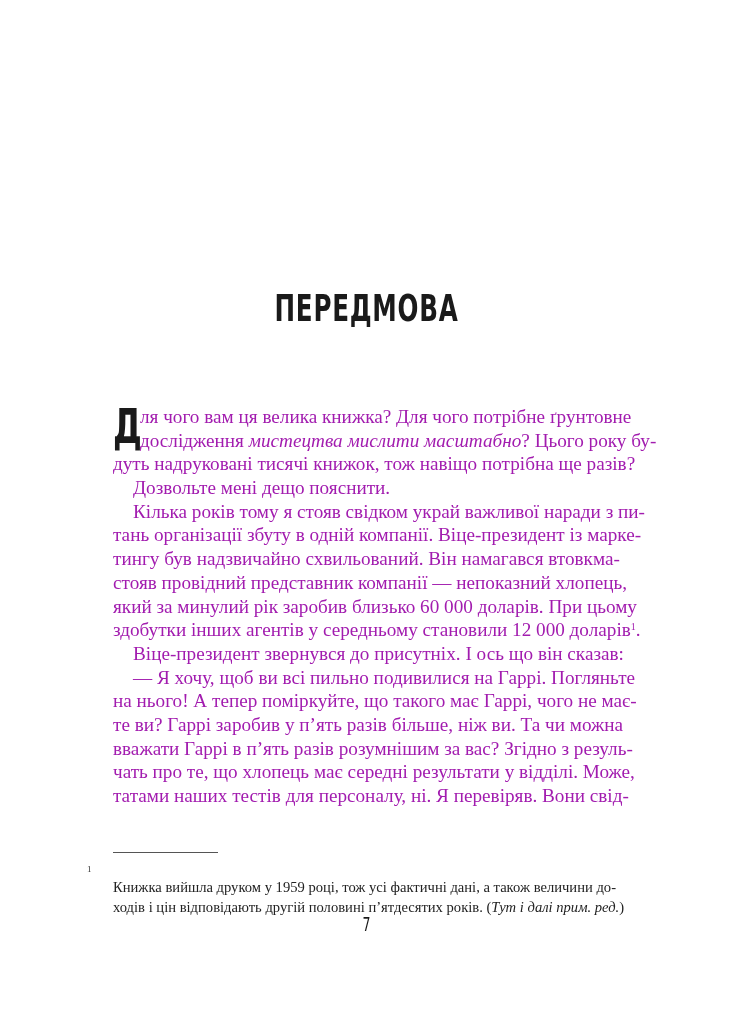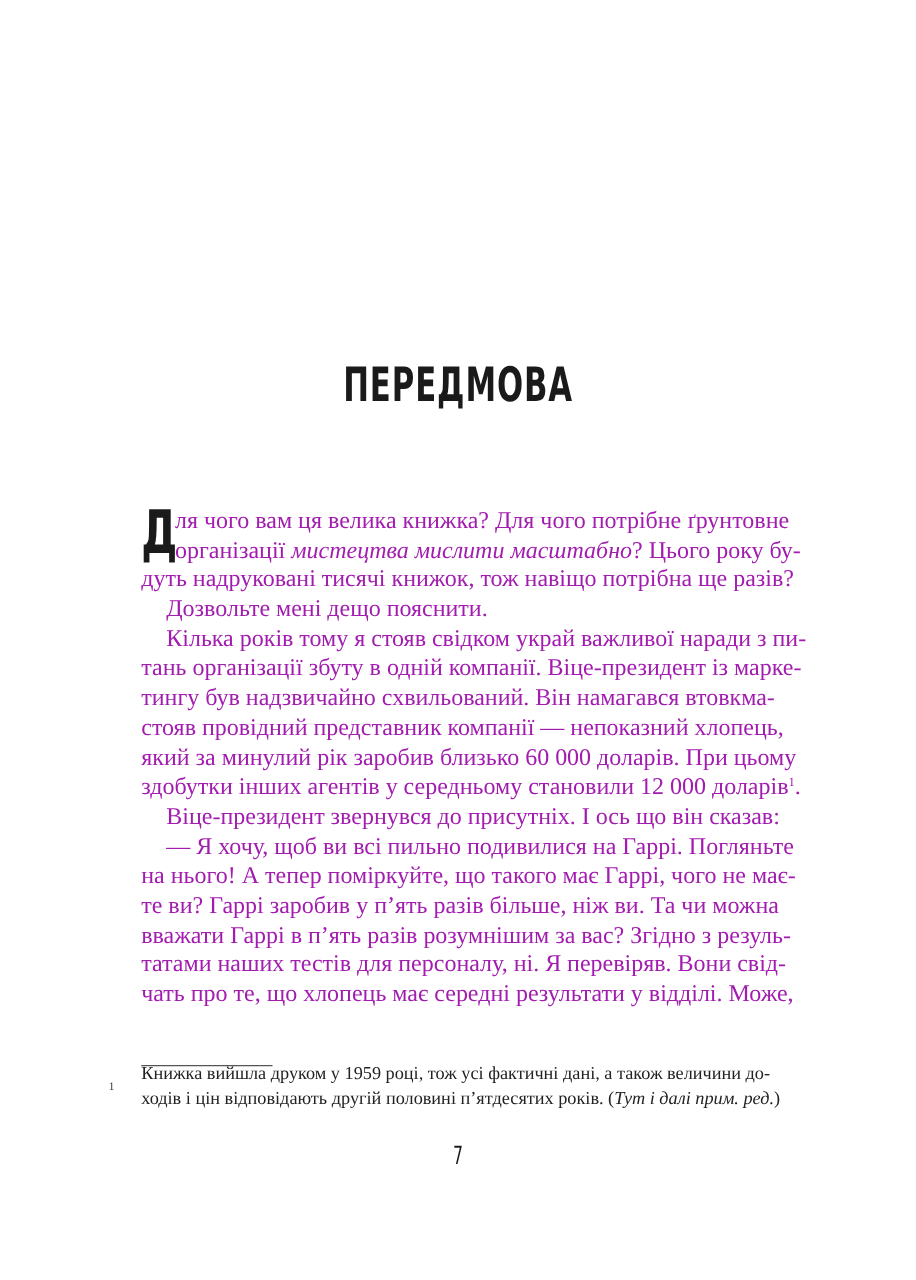--- a/index.html
+++ b/index.html
@@ -20,54 +20,54 @@
   .drop-indent { padding-left:27px; }
   .dropcap {
     position:absolute; left:113px; top:402px; font-family:"DejaVu Sans Condensed","DejaVu Sans",sans-serif;
     font-weight:bold; font-size:48px; line-height:48px; color:#1a1a1a; transform:scaleX(0.75); transform-origin:left;
   }
   em { font-style:italic; }
   sup { font-size:10px; vertical-align:6px; line-height:0; }
   .rule { position:absolute; left:113px; top:852px; width:105px; height:1px; background:#555; }
   .fn-mark { position:absolute; left:87px; top:864px; font-family:"Liberation Serif", serif; font-size:9px; color:#333; }
   .footnote {
-    position:absolute; left:113px; width:501px; top:850px;
+    position:absolute; left:113px; width:501px; top:878px;
     font-family:"Liberation Serif", serif; font-size:14.6px; line-height:19.5px; color:#222;
   }
   .page-num {
     position:absolute; left:0; width:733px; top:912px; text-align:center;
     font-family:"DejaVu Sans Condensed","DejaVu Sans",sans-serif; font-size:20px; color:#1a1a1a;
     transform:scaleX(0.7);
   }
 </style>
 </head>
 <body>
 
 <div class="title">ПЕРЕДМОВА</div>
 
 <div class="dropcap">Д</div>
 
 <div class="body-text">
   <span class="line drop-indent">ля чого вам ця велика книжка? Для чого потрібне ґрунтовне</span>
-  <span class="line drop-indent"><span>організації </span><em>мистецтва мислити масштабно</em><span>? Цього року бу-</span></span>
+  <span class="line drop-indent"><span>дослідження </span><em>мистецтва мислити масштабно</em><span>? Цього року бу-</span></span>
   <span class="line">дуть надруковані тисячі книжок, тож навіщо потрібна ще разів?</span>
   <span class="line indent last">Дозвольте мені дещо пояснити.</span>
   <span class="line indent">Кілька років тому я стояв свідком украй важливої наради з пи-</span>
   <span class="line">тань організації збуту в одній компанії. Віце-президент із марке-</span>
   <span class="line">тингу був надзвичайно схвильований. Він намагався втовкма-</span>
   <span class="line">стояв провідний представник компанії — непоказний хлопець,</span>
   <span class="line">який за минулий рік заробив близько 60 000 доларів. При цьому</span>
   <span class="line"><span>здобутки інших агентів у середньому становили 12 000 доларів</span><sup>1</sup><span>.</span></span>
   <span class="line indent">Віце-президент звернувся до присутніх. І ось що він сказав:</span>
   <span class="line indent">— Я хочу, щоб ви всі пильно подивилися на Гаррі. Погляньте</span>
   <span class="line">на нього! А тепер поміркуйте, що такого має Гаррі, чого не має-</span>
   <span class="line">те ви? Гаррі заробив у п’ять разів більше, ніж ви. Та чи можна</span>
   <span class="line">вважати Гаррі в п’ять разів розумнішим за вас? Згідно з резуль-</span>
+  <span class="line">чать про те, що хлопець має середні результати у відділі. Може,</span>
   <span class="line">татами наших тестів для персоналу, ні. Я перевіряв. Вони свід-</span>
-  <span class="line">чать про те, що хлопець має середні результати у відділі. Може,</span>
 </div>
 
 <div class="rule"></div>
 <div class="fn-mark">1</div>
 <div class="footnote">
   <span class="line" style="height:19.5px">Книжка вийшла друком у 1959 році, тож усі фактичні дані, а також величини до-</span>
   <span class="line" style="height:19.5px"><span>ходів і цін відповідають другій половині п’ятдесятих років. (</span><em>Тут і далі прим. ред.</em><span>)</span></span>
 </div>
 
 <div class="page-num">7</div>

